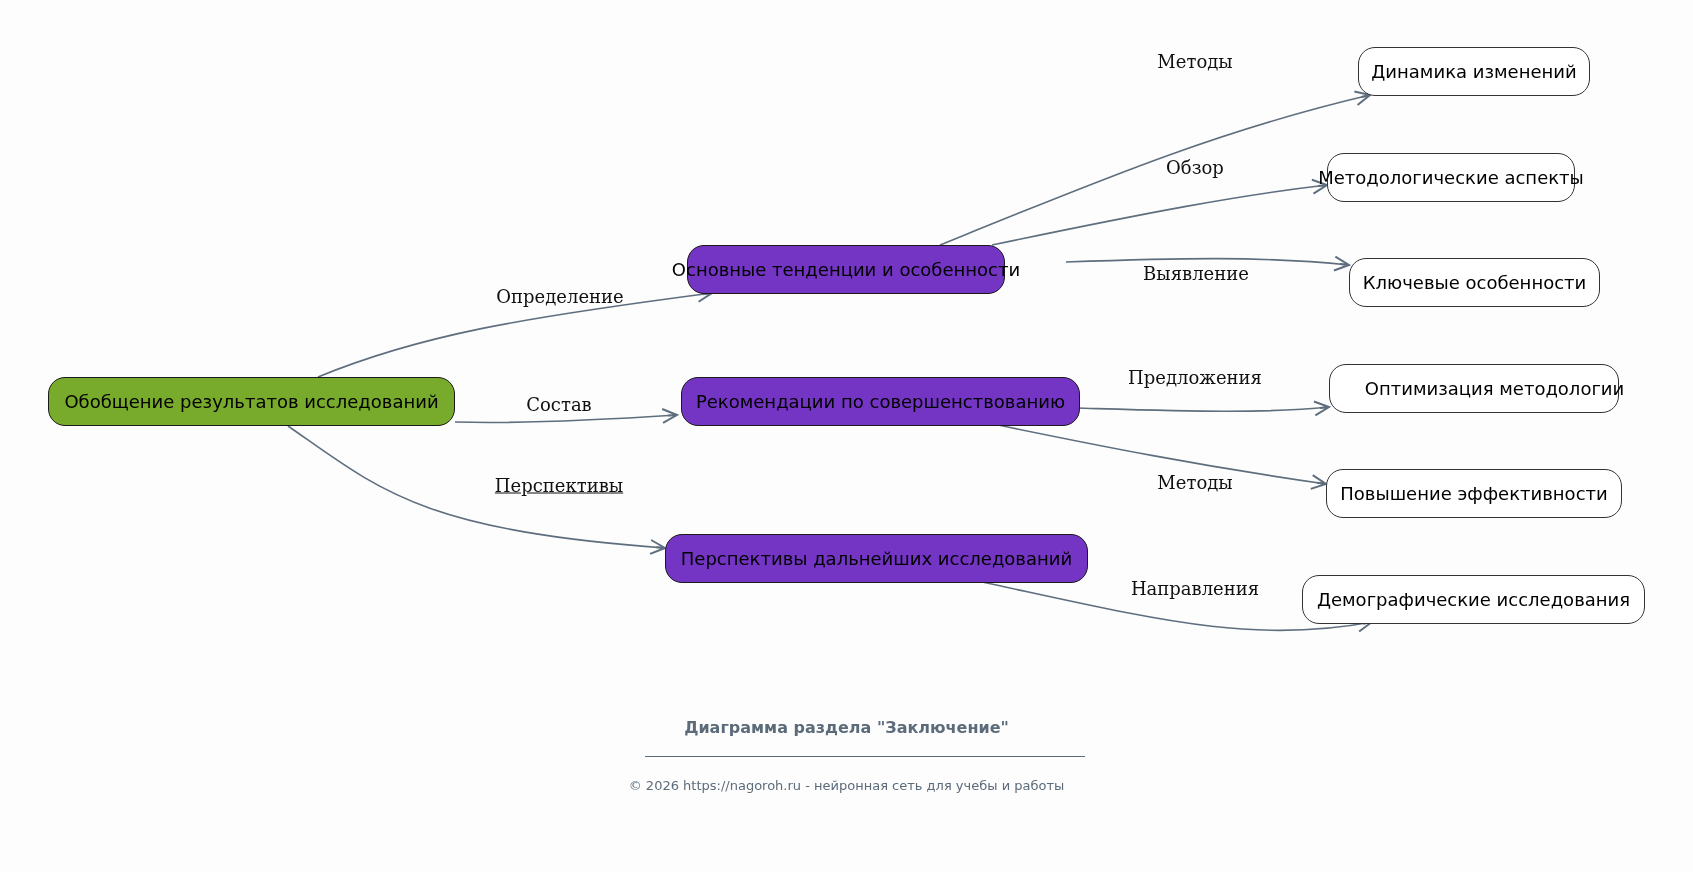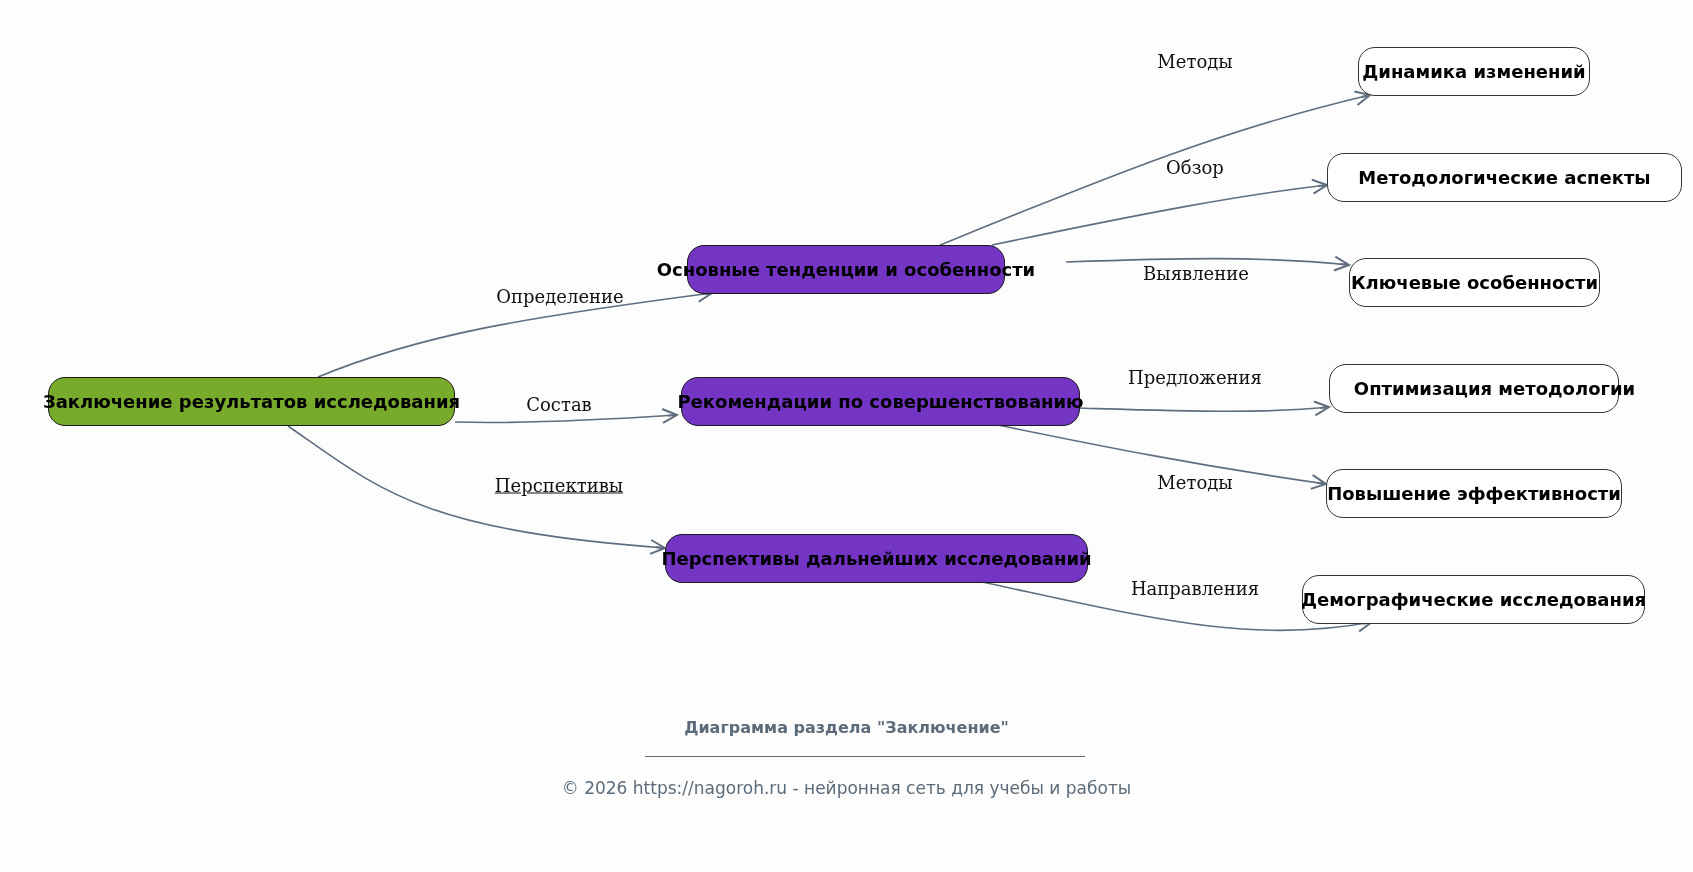--- a/index.html
+++ b/index.html
@@ -3,40 +3,40 @@
 <meta charset="utf-8">
 <style>
   html, body { margin: 0; padding: 0; background: #fdfdfd; }
   body { width: 1693px; height: 872px; position: relative; overflow: hidden; font-family: "DejaVu Sans", sans-serif; }
   #canvas { position: absolute; left: 0; top: 0; width: 1693px; height: 872px; }
   .node {
     position: absolute; box-sizing: border-box; height: 49px;
     border: 1.4px solid #1a1a1a; border-radius: 17px;
     display: flex; align-items: center; justify-content: center;
     font-family: "DejaVu Sans", sans-serif; font-size: 18px; color: #000;
-    white-space: nowrap; cursor: pointer; font-weight: bold;
+    white-space: nowrap; cursor: pointer;
   }
   .node.root { background: #78ab2c; }
   .node.branch { background: #7434c4; }
   .node.leaf { background: #ffffff; border-color: #333; }
   .edge-label {
     position: absolute; transform: translate(-50%, -50%);
     font-family: "DejaVu Serif", serif; font-size: 18px; color: #111;
     white-space: nowrap;
   }
   .edge { fill: none; stroke: #5f6e7e; stroke-width: 1.6; }
   .arrowhead { fill: none; stroke: #5f6e7e; stroke-width: 2; stroke-linejoin: miter; }
   #footer-title {
     position: absolute; left: 0; width: 1693px; top: 718px; text-align: center;
     font-family: "DejaVu Sans", sans-serif; font-weight: bold; font-size: 16px; color: #5c6b7a;
   }
   #footer-rule { position: absolute; left: 645px; width: 440px; top: 756px; height: 1px; background: #5c6b7a; }
   #footer-copy {
     position: absolute; left: 0; width: 1693px; top: 778px; text-align: center;
-    font-family: "DejaVu Sans", sans-serif; font-size: 17px; color: #5c6b7a;
+    font-family: "DejaVu Sans", sans-serif; font-size: 13px; color: #5c6b7a;
   }
 </style>
 </head>
 <body>
 
 <svg id="canvas" width="1693" height="872" xmlns="http://www.w3.org/2000/svg">
   <g id="edges">
       <path d="M318,377 C420,335 520,318 712,293" class="edge"></path>
       <path d="M698.6120387093747,301.76142068849106 L712,293 L696.8148532150635,287.959036092181 M703.0753373238085,294.1620654526291 L712,293" class="arrowhead"></path>
       <path d="M455,422 C520,424 600,420 677,415" class="edge"></path>
@@ -51,28 +51,28 @@
       <path d="M1333.965756332732,270.4746248595879 L1349,265 L1335.3661432983854,256.62635375479476 M1340.0456669717948,264.0945056488332 L1349,265" class="arrowhead"></path>
       <path d="M1076,408 C1180,411 1260,414 1329,407" class="edge"></path>
       <path d="M1315.368843441326,415.378040992554 L1329,407 L1313.9639922446404,401.5302220537972 M1320.0459593436904,407.90838093614735 L1329,407" class="arrowhead"></path>
       <path d="M998,425 C1100,446 1200,466 1326,484" class="edge"></path>
       <path d="M1310.753430899309,488.8520233571008 L1326,484 L1312.7218602033247,475.0730182289897 M1317.0904545570495,482.72720779386424 L1326,484" class="arrowhead"></path>
       <path d="M982,582 C1150,618 1250,645 1372,622" class="edge"></path>
       <path d="M1359.1315589318833,631.5080610261194 L1372,622 L1356.5529286958156,617.8301093391505 M1363.1557960107793,623.667349932394 L1372,622" class="arrowhead"></path>
     </g>
 </svg>
 
-<div class="node root" style="left:48px;top:377px;width:407px;">Заключение результатов исследования</div>
+<div class="node root" style="left:48px;top:377px;width:407px;">Обобщение результатов исследований</div>
 
 <div class="node branch" style="left:687px;top:245px;width:318px;">Основные тенденции и особенности</div>
 <div class="node branch" style="left:681px;top:377px;width:399px;">Рекомендации по совершенствованию</div>
 <div class="node branch" style="left:665px;top:534px;width:423px;">Перспективы дальнейших исследований</div>
 
 <div class="node leaf" style="left:1358px;top:47px;width:232px;">Динамика изменений</div>
-<div class="node leaf" style="left:1327px;top:153px;width:355px;">Методологические аспекты</div>
+<div class="node leaf" style="left:1327px;top:153px;width:248px;">Методологические аспекты</div>
 <div class="node leaf" style="left:1349px;top:258px;width:251px;">Ключевые особенности</div>
 <div class="node leaf" style="left:1329px;top:364px;width:290px;padding-left:41px;">Оптимизация методологии</div>
 <div class="node leaf" style="left:1326px;top:469px;width:296px;">Повышение эффективности</div>
 <div class="node leaf" style="left:1302px;top:575px;width:343px;">Демографические исследования</div>
 
 <div class="edge-label" style="left:560px;top:296px;">Определение</div>
 <div class="edge-label" style="left:559px;top:404px;">Состав</div>
 <div class="edge-label" style="left:559px;top:485px;text-decoration:underline;">Перспективы</div>
 <div class="edge-label" style="left:1195px;top:61px;">Методы</div>
 <div class="edge-label" style="left:1195px;top:167px;">Обзор</div>

